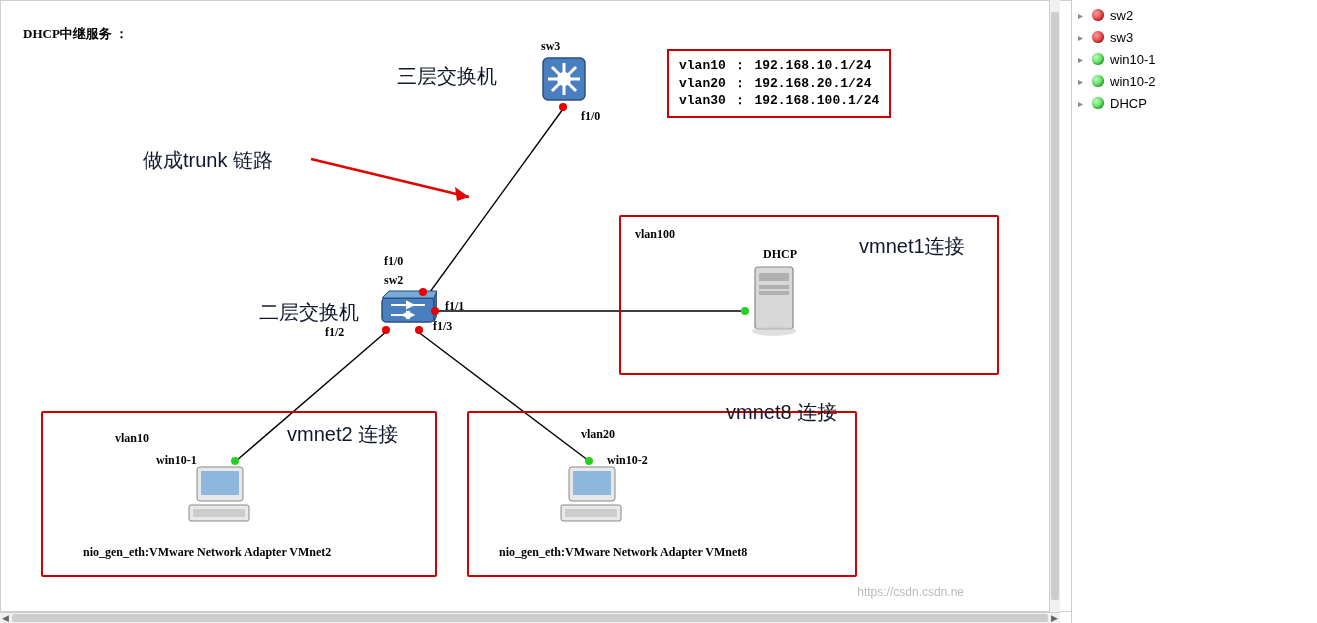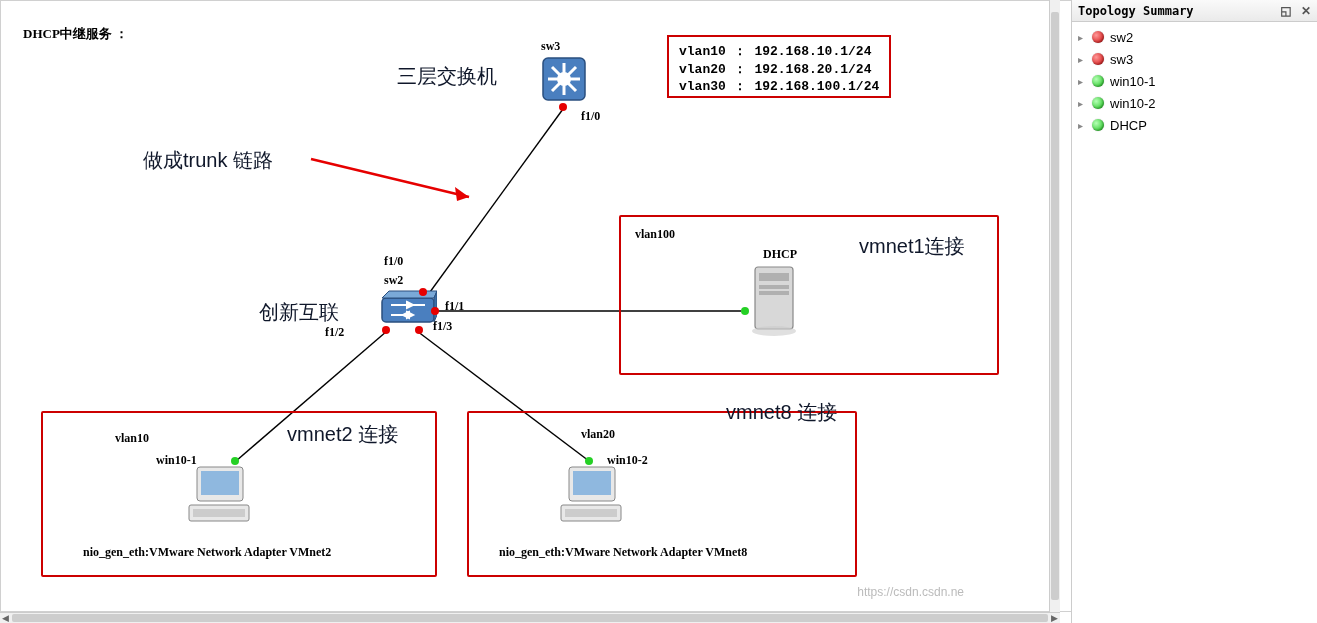--- a/index.html
+++ b/index.html
@@ -121,23 +121,23 @@
   }
   .ann {
     position: absolute;
     font-family: "Microsoft YaHei","SimSun",sans-serif;
     font-size: 20px;
     color: #0f172a;
     white-space: nowrap;
   }
   .vlan-box {
     position: absolute;
-    left: 666px; top: 34px;
+    left: 666px; top: 48px;
     border: 2px solid #cc0000;
-    padding: 6px 10px 0 10px;
+    padding: 6px 10px 6px 10px;
     font-family: "Courier New",monospace;
     font-size: 13px;
     font-weight: bold;
     line-height: 1.35;
     white-space: pre;
   }
   .red-box {
     position: absolute;
     border: 2.5px solid #cc0000;
     border-radius: 2px;
@@ -290,43 +290,36 @@
       <rect x="2" y="42" width="60" height="16" rx="2" fill="#e8e8e8" stroke="#888"></rect>
       <rect x="6" y="46" width="52" height="8" fill="#ccc"></rect>
     </svg>
   </div>
   <div class="label" style="left:606px; top:452px;">win10-2</div>
   <div class="port-dot port-green" style="left:584px; top:456px;"></div>
   <div class="label" style="left:498px; top:544px; font-size:12px;">nio_gen_eth:VMware Network Adapter VMnet8</div>
 
   <div class="ann" style="left:396px; top:62px;">三层交换机</div>
   <div class="ann" style="left:142px; top:146px;">做成trunk 链路</div>
-  <div class="ann" style="left:258px; top:298px;">创新互联</div>
+  <div class="ann" style="left:258px; top:298px;">二层交换机</div>
 
   <div class="watermark-url">https://csdn.csdn.ne</div>
 </div>
 
 <div class="scrollbar-h" style="top:612px;">
   <span style="font-size:9px;color:#666;padding:0 2px;">◀</span>
   <div class="thumb"></div>
   <span style="font-size:9px;color:#666;padding:0 2px;">▶</span>
 </div>
 
 <div class="scrollbar-v">
   <div class="thumb"></div>
 </div>
 
 <div class="side-panel">
-  <div class="side-title">
-    <span>Topology Summary</span>
-    <span class="ctrls">
-      <span>◱</span>
-      <span>✕</span>
-    </span>
-  </div>
   <div class="tree">
     <div class="tree-item">
       <span class="chevron">▸</span>
       <span class="status-dot status-red"></span>
       <span>sw2</span>
     </div>
     <div class="tree-item">
       <span class="chevron">▸</span>
       <span class="status-dot status-red"></span>
       <span>sw3</span>

